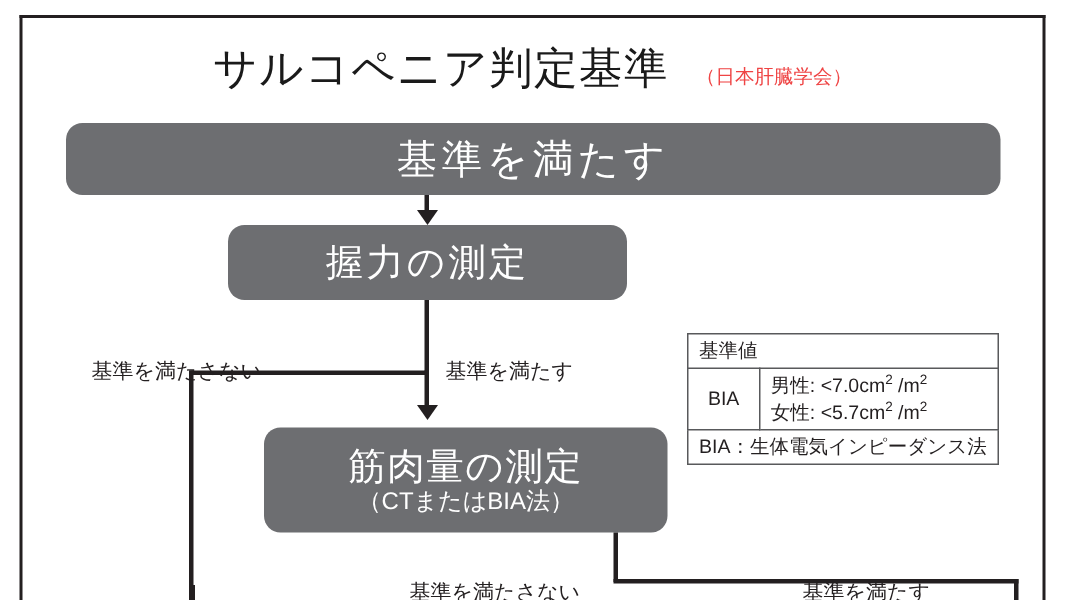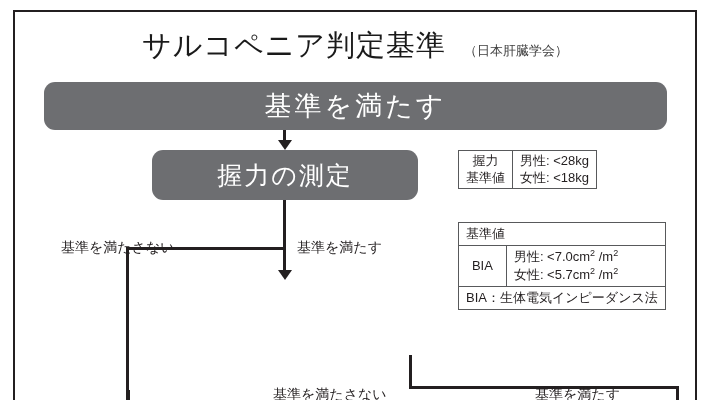--- a/index.html
+++ b/index.html
@@ -36,21 +36,21 @@
   }
   .title-main{
     font-size:29px;
     font-weight:normal;
     letter-spacing:1px;
     color:#1a1a1a;
     white-space:nowrap;
   }
   .title-sub{
     font-size:13px;
-    color:#404040;
+    color:#ef4444;
     margin-left:18px;
     white-space:nowrap;
   }
 
   
   .gbox{
     position:absolute;
     background:#6d6e71;
     border-radius:11px;
     color:#ffffff;
@@ -153,44 +153,34 @@
 
   <div class="vline" style="left:283px;top:200px;height:50px;"></div>
   <div class="hline" style="left:126px;top:247px;width:160px;"></div>
   <div class="vline" style="left:126px;top:247px;height:153px;"></div>
   <div class="vline" style="left:283px;top:247px;height:25px;"></div>
   <div class="arrow-down" style="left:278px;top:270px;"></div>
 
   <div class="blabel" style="left:61px;top:223px;">基準を満たさない</div>
   <div class="blabel" style="left:297px;top:223px;">基準を満たす</div>
 
+  <div class="gbox" id="box-muscle">
+    <span class="l1">筋肉量の測定</span>
+    <span class="l2">（CTまたはBIA法）</span>
+  </div>
 
   <div class="vline" style="left:409px;top:355px;height:33px;"></div>
   <div class="hline" style="left:409px;top:386px;width:270px;"></div>
   <div class="vline" style="left:676px;top:386px;height:14px;"></div>
 
   <div class="blabel" style="left:273px;top:370px;">基準を満たさない</div>
   <div class="blabel" style="left:535px;top:370px;">基準を満たす</div>
 
   <div class="pbox" style="left:126px;top:390px;width:0px;height:10px;"></div>
 
-  <table class="crit" id="tbl-grip">
-    <tbody>
-        <tr>
-      <td class="lbl">
-        <div>握力</div>
-        <div>基準値</div>
-      </td>
-      <td class="val">
-        <div>男性: &lt;28kg</div>
-        <div>女性: &lt;18kg</div>
-      </td>
-    </tr>
-  </tbody>
-    </table>
 
   <table class="crit" id="tbl-mass">
     <tbody>
         <tr>
       <td class="hdr" colspan="2">基準値</td>
     </tr>
     <tr>
       <td class="lbl">BIA</td>
       <td class="val">
         <div><span>男性: &lt;7.0cm</span><sup>2</sup><span> /m</span><sup>2</sup></div>

